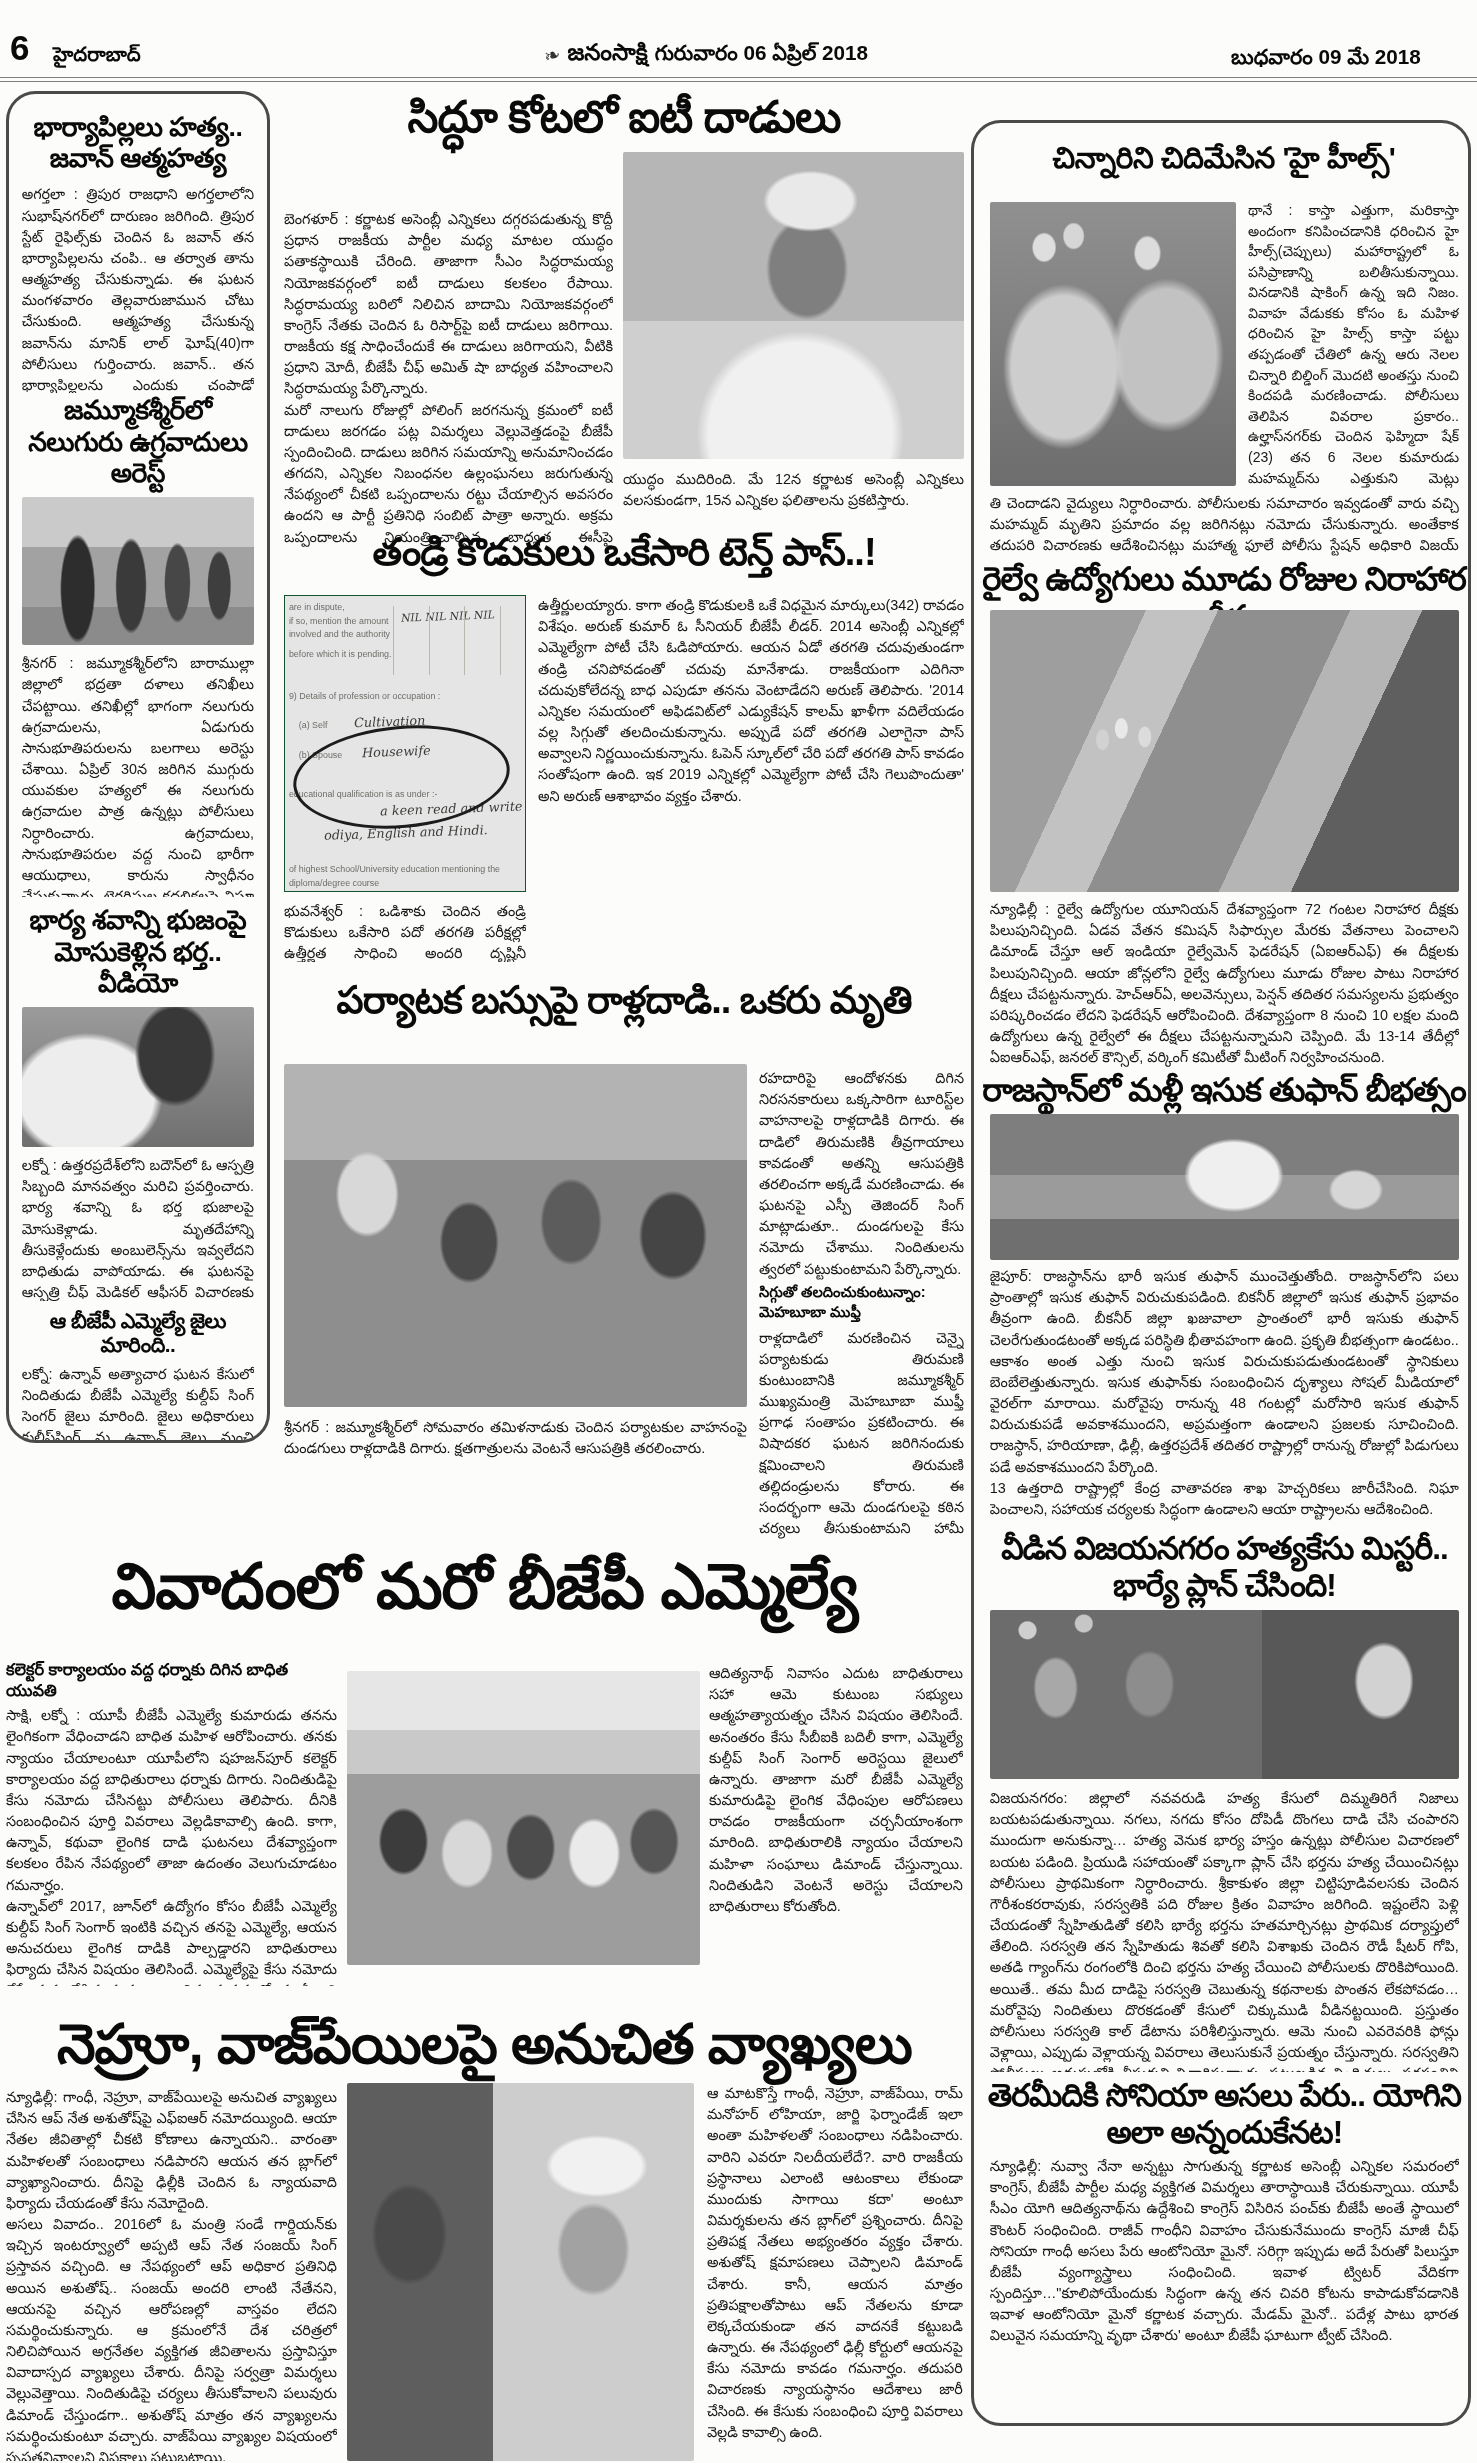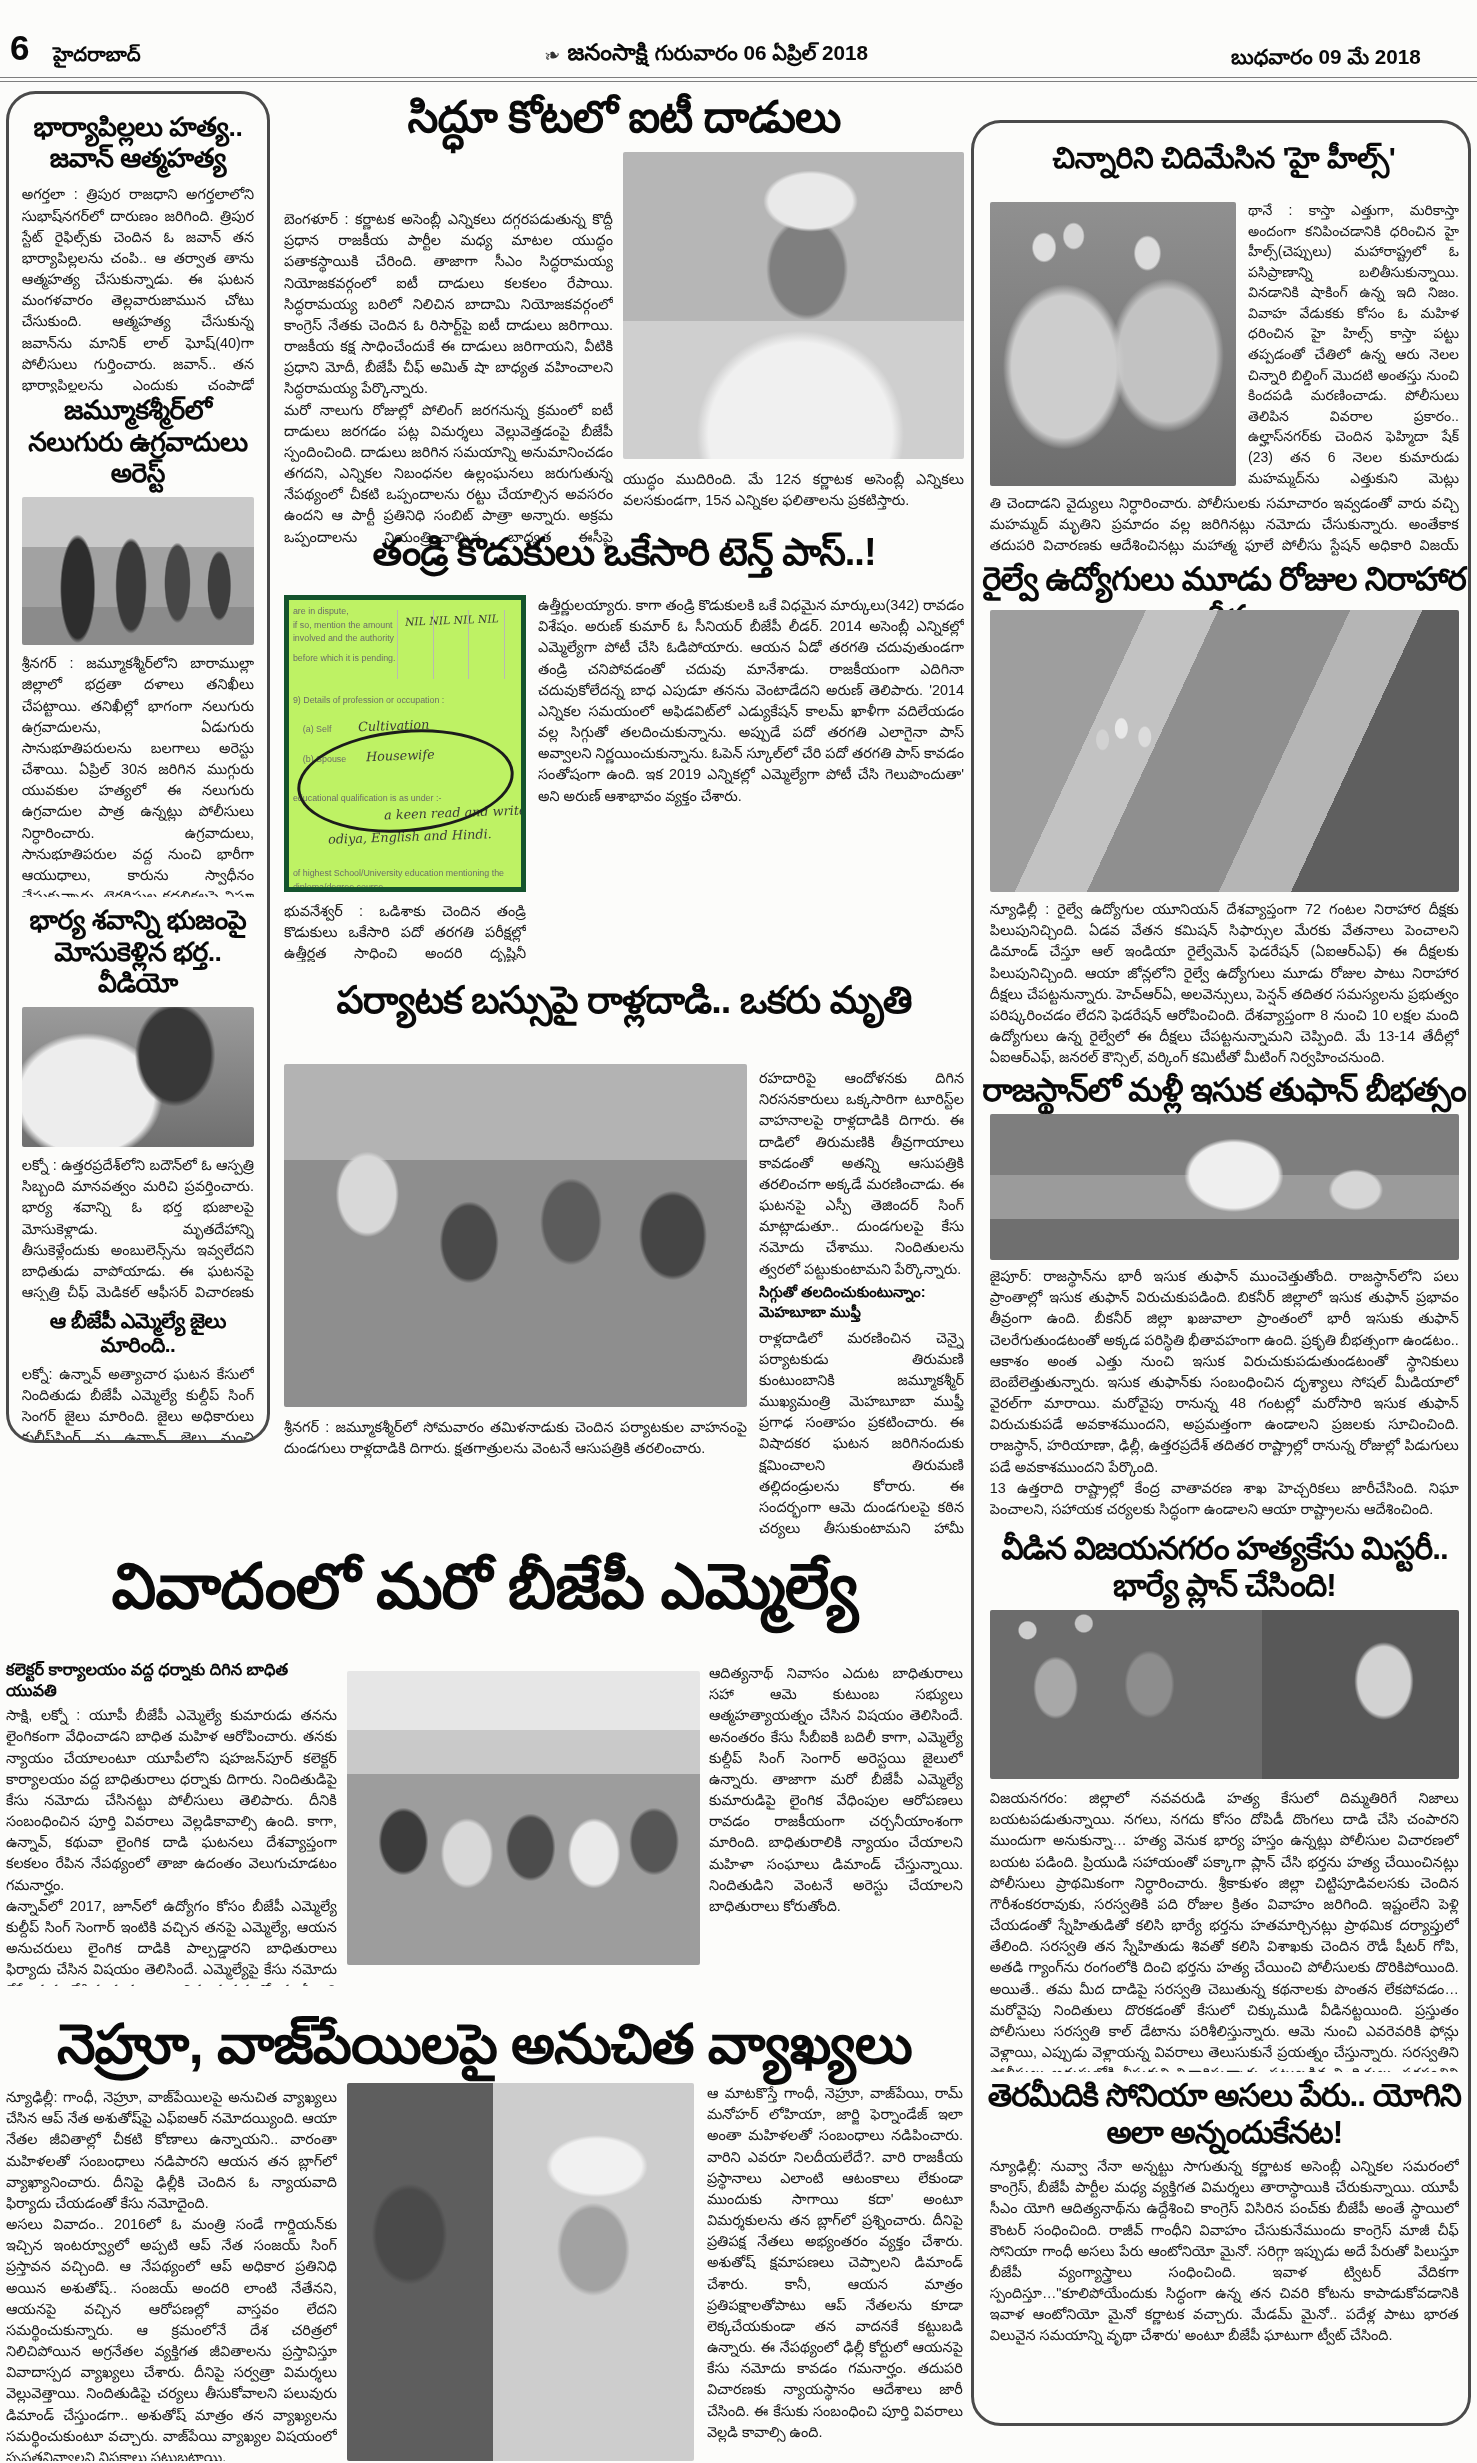--- a/index.html
+++ b/index.html
@@ -16,21 +16,21 @@
     font-size:14.4px; line-height:1.47; text-align:justify; color:#161616;
     white-space:pre-line; overflow:hidden;
   }
   .kicker { font-weight:700; font-size:16.3px; line-height:1.3; color:#0a0a0a; }
   .box { border:3px solid #4a4a4a; border-radius:29.6px; background:#fcfcfa; }
   .photo { background-color:#9a9a9a; border-radius:2px; overflow:hidden; }
   .rule-double { border-top:1.5px solid #7e7e7e; border-bottom:1.5px solid #7e7e7e; height:4.9px; }
   .header-txt { font-weight:700; color:#0a0a0a; }
   .subhead-inline { font-weight:700; font-size:14.6px; margin:3.9px 0; color:#0a0a0a; }
   
-  .docpaper { background:#bef264; border:5px solid #14532d; position:relative; overflow:hidden; }
+  .docpaper { background:#e5e5e5; border:1px solid #14532d; position:relative; overflow:hidden; }
   .doc-small { position:absolute; font-size:8.9px; color:#6d6d68; font-family:"Liberation Sans",sans-serif; white-space:nowrap; }
   .doc-hand { position:absolute; font-size:12.8px; color:#3c3c38; font-style:italic; font-family:"DejaVu Serif", serif; white-space:nowrap; transform:rotate(-2deg); }
   .doc-cell { position:absolute; border-left:1px solid #b9b9b2; height:69px; top:9.9px; }
   .doc-ellipse { position:absolute; border:3.9px solid #1c1c1c; border-radius:50%; transform:rotate(-5deg); }
   .masthead-wrap { display:flex; align-items:center; gap:6.9px; }
   .leaf-icon { display:inline-block; transform:rotate(-15deg); font-size:19.7px; color:#333; }
 </style>
 </head>
 <body>
 

